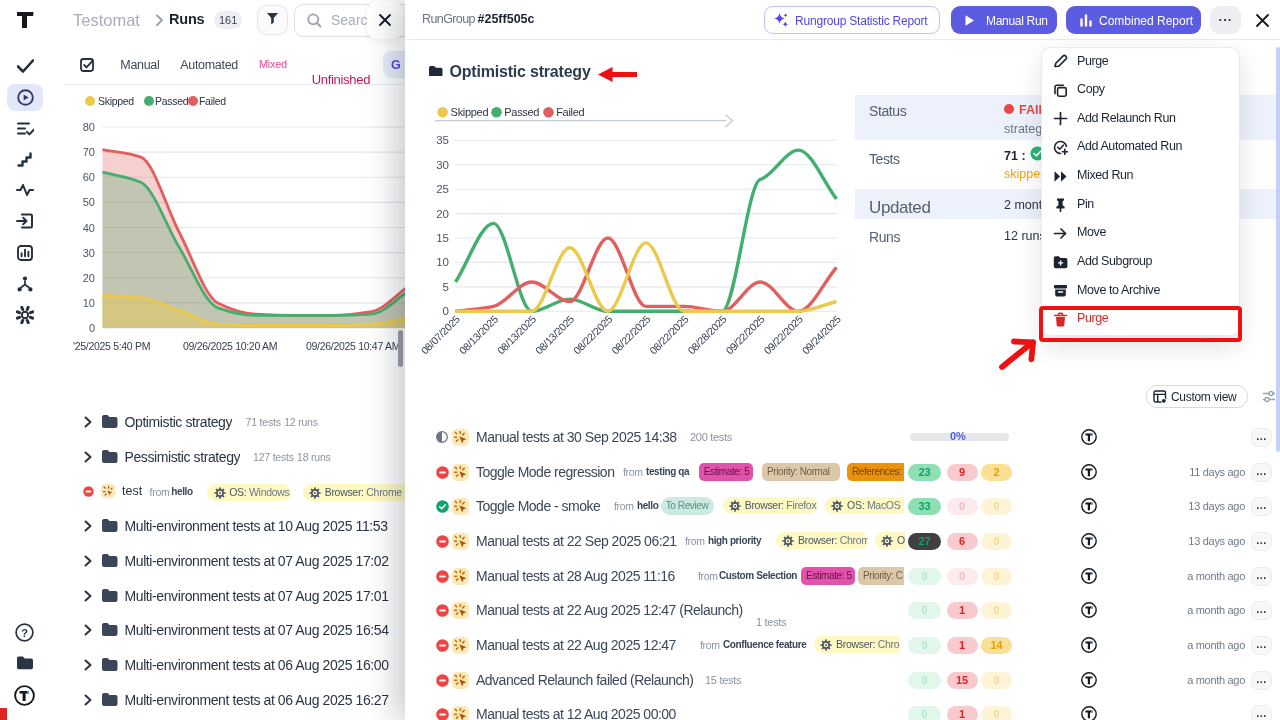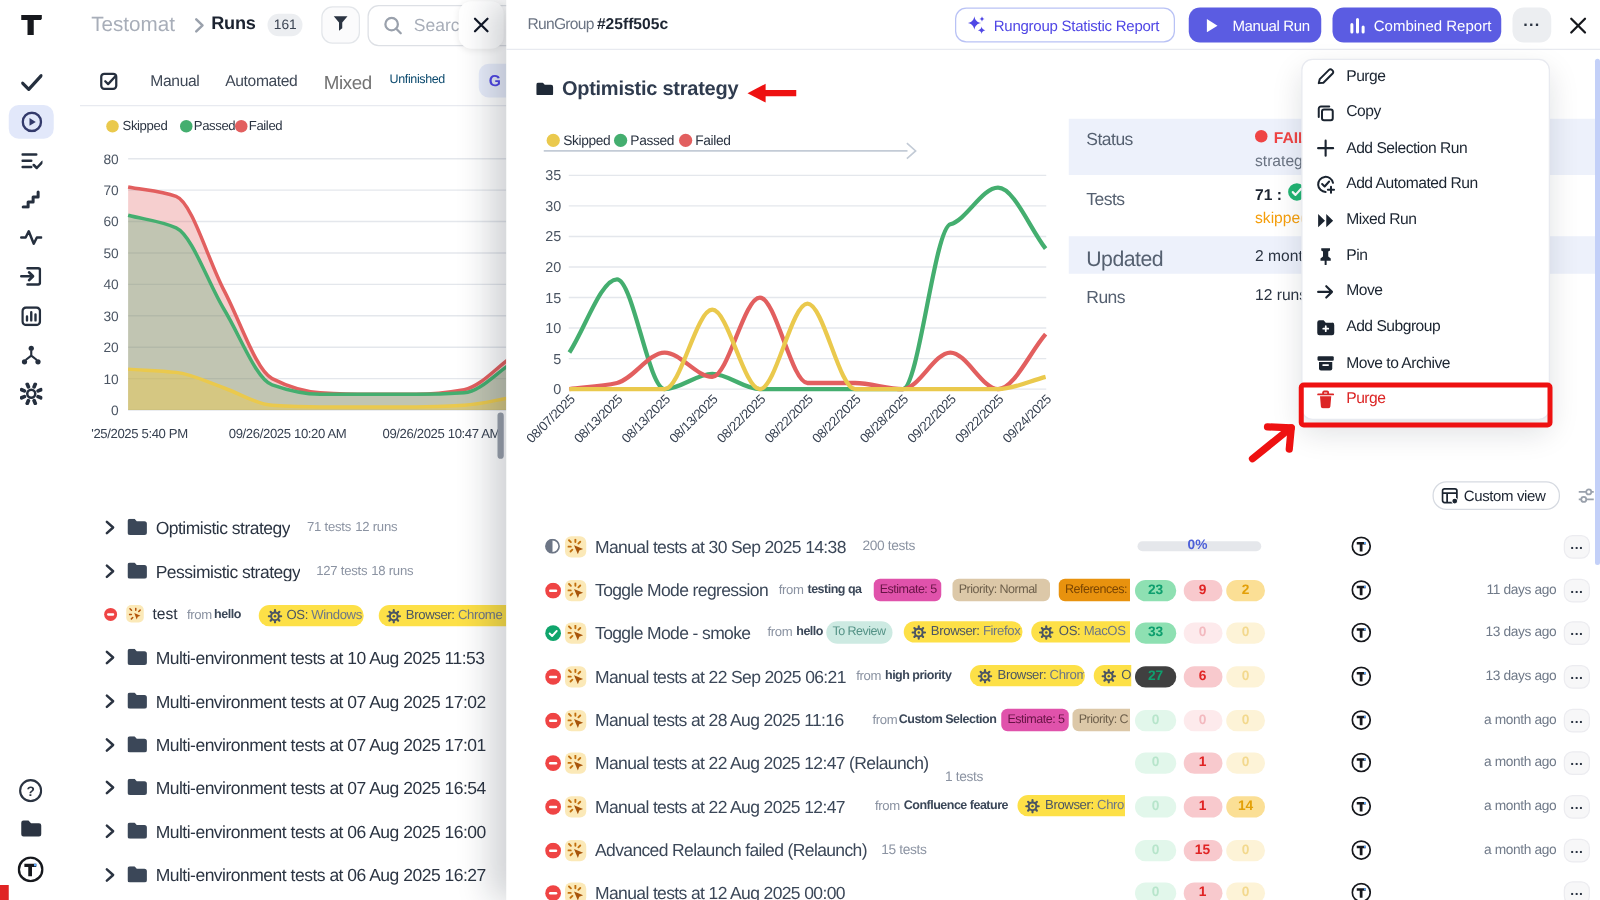--- a/index.html
+++ b/index.html
@@ -15,21 +15,21 @@
 .cnt{position:absolute;border-radius:9px;font-size:11px;font-weight:bold;height:17px;
  line-height:17px;text-align:center}
 .mi{position:absolute;font-size:12.5px;letter-spacing:-.4px;color:#1b2430;white-space:nowrap}
 .rowt{position:absolute;font-size:14px;letter-spacing:-.5px;color:#3b4758;white-space:nowrap}
 .from{position:absolute;font-size:10.5px;letter-spacing:-.3px;color:#8b93a2;white-space:nowrap}
 .fromb{position:absolute;font-size:10px;letter-spacing:-.4px;font-weight:bold;color:#3b4758;white-space:nowrap}
 .date{position:absolute;font-size:11px;letter-spacing:-.3px;color:#707a89;white-space:nowrap;text-align:right;width:90px}
 .dots{position:absolute;width:21px;height:19px;border:1px solid #ececf0;border-radius:7px;
  background:#f7f7f8;color:#2b3442;text-align:center;line-height:14px;font-size:11px;
  letter-spacing:.5px;font-weight:bold}
-.gpill{position:absolute;background:#fde047;border-radius:9px;height:17px;line-height:17px;
+.gpill{position:absolute;background:#fef9c3;border-radius:9px;height:17px;line-height:17px;
  font-size:10.5px;letter-spacing:-.3px;color:#6d7686;padding:0 8px 0 22px;white-space:nowrap;overflow:hidden}
 .fol{position:absolute;font-size:14px;letter-spacing:-.4px;color:#2b3442;white-space:nowrap}
 .met{position:absolute;font-size:10.5px;letter-spacing:-.2px;color:#8b93a2;white-space:nowrap}
 </style></head><body>
 <div class="rail">
     <svg class="ic" style="left:16px;top:11px" width="20" height="18" viewBox="0 0 20 18">
       <path d="M1 1h16v4h-6v12h-5V5H1z" fill="#16181d"></path>
       <rect x="14.2" y="1" width="3.2" height="3.2" fill="#16181d"></rect>
     </svg>
     <svg class="ic" style="left:17px;top:59px" width="17" height="14" viewBox="0 0 17 14">
@@ -109,22 +109,22 @@
     <div class="abs" style="left:317px;top:1px;width:36px;height:38px;background:#fff;border-radius:10px;box-shadow:0 1px 6px rgba(0,0,0,.09)"></div>
     <svg class="ic" style="left:328px;top:13px" width="14" height="14" viewBox="0 0 14 14">
       <path d="M2 2l10 10M12 2L2 12" stroke="#111827" stroke-width="1.8" stroke-linecap="round"></path>
     </svg>
     <svg class="ic" style="left:30px;top:57px" width="15" height="15" viewBox="0 0 15 15">
       <rect x="1" y="2" width="12" height="12" rx="2.4" stroke="#252f3e" stroke-width="1.8" fill="none"></rect>
       <path d="M4.2 8l2.3 2.3 6-6.5" stroke="#252f3e" stroke-width="1.8" fill="none" stroke-linecap="round" stroke-linejoin="round"></path>
     </svg>
     <span class="abs" style="left:70.3px;top:58px;font-size:12.5px;letter-spacing:-.3px;color:#3f4856">Manual</span>
     <span class="abs" style="left:130.2px;top:58px;font-size:12.5px;letter-spacing:-.3px;color:#3f4856">Automated</span>
-    <span class="abs" style="left:209px;top:58px;font-size:15px;letter-spacing:-.3px;color:#737373">Mixed</span>
-    <span class="abs" style="left:261.7px;top:58px;font-size:10px;letter-spacing:-.3px;color:#0c4a6e">Unfinished</span>
+    <span class="abs" style="left:209px;top:58px;font-size:11px;letter-spacing:-.3px;color:#ec4899">Mixed</span>
+    <span class="abs" style="left:261.7px;top:72px;font-size:13px;letter-spacing:-.3px;color:#be185d">Unfinished</span>
     <div class="abs" style="left:333px;top:51px;width:22px;height:27px;background:#e8edfb;border-radius:8px 0 0 8px"></div>
     <span class="abs" style="left:341px;top:58px;font-size:12.5px;color:#4f46e5;font-weight:bold">G</span>
     <div class="abs" style="left:14px;top:84px;width:341px;height:1px;background:#e8eaf0"></div>
     <div class="abs" style="left:35px;top:96px;width:10px;height:10px;border-radius:5px;background:#eac94d"></div>
     <span class="abs" style="left:48px;top:95px;font-size:10.5px;letter-spacing:-.3px;color:#2b3442">Skipped</span>
     <div class="abs" style="left:94px;top:96px;width:10px;height:10px;border-radius:5px;background:#44ae6f"></div>
     <span class="abs" style="left:105px;top:95px;font-size:10.5px;letter-spacing:-.3px;color:#2b3442">Passed</span>
     <div class="abs" style="left:137.5px;top:96px;width:10px;height:10px;border-radius:5px;background:#e25f5f"></div>
     <span class="abs" style="left:149px;top:95px;font-size:10.5px;letter-spacing:-.3px;color:#2b3442">Failed</span>
   </div>
@@ -349,21 +349,21 @@
   </svg>
 <span class="mi" style="left:1077px;top:54px;color:#1b2430">Purge</span>
 <svg class="ic" style="left:1053px;top:83px" width="15" height="15" viewBox="0 0 15 15">
     <rect x="4.6" y="4.6" width="8.6" height="8.6" rx="1.6" stroke="#1b2430" stroke-width="1.6" fill="none"></rect>
     <path d="M10.4 2.2H3.8A1.8 1.8 0 0 0 2 4v6.6" stroke="#1b2430" stroke-width="1.6" fill="none" stroke-linecap="round"></path>
   </svg>
 <span class="mi" style="left:1077px;top:82px;color:#1b2430">Copy</span>
 <svg class="ic" style="left:1053px;top:111px" width="15" height="15" viewBox="0 0 15 15">
     <path d="M7.5 1.5v12M1.5 7.5h12" stroke="#1b2430" stroke-width="1.7" stroke-linecap="round"></path>
   </svg>
-<span class="mi" style="left:1077px;top:111px;color:#1b2430">Add Selection Run</span>
+<span class="mi" style="left:1077px;top:111px;color:#1b2430">Add Relaunch Run</span>
 <svg class="ic" style="left:1053px;top:140px" width="15" height="15" viewBox="0 0 15 15">
     <path d="M13.4 6.3a6 6 0 1 0-5.9 7.2" stroke="#1b2430" stroke-width="1.6" fill="none" stroke-linecap="round"></path>
     <path d="M4.7 7.2l2 2 3.6-4" stroke="#1b2430" stroke-width="1.6" fill="none" stroke-linecap="round" stroke-linejoin="round"></path>
     <path d="M11.8 9.3v5M9.3 11.8h5" stroke="#1b2430" stroke-width="1.6" stroke-linecap="round"></path>
   </svg>
 <span class="mi" style="left:1077px;top:139px;color:#1b2430">Add Automated Run</span>
 <svg class="ic" style="left:1053px;top:169px" width="15" height="15" viewBox="0 0 15 15">
     <path d="M1.5 2.2l5.5 5.3-5.5 5.3zM8 2.2l5.5 5.3L8 12.8z" fill="#1b2430"></path>
   </svg>
 <span class="mi" style="left:1077px;top:168px;color:#1b2430">Mixed Run</span>
@@ -470,21 +470,21 @@
 <div class="abs" style="left:452px;top:498px;width:17px;height:17px;background:#fbe9b8;border-radius:5px"></div>
 <svg class="ic" style="left:454px;top:500px" width="13" height="13" viewBox="0 0 13 13">
     <path d="M5.2 5.2l7.3 3-3.1 1.1-1.1 3.1z" fill="#a8540a"></path>
     <g stroke="#c2700e" stroke-width="1.5" stroke-linecap="round">
       <path d="M1.2 1.2l1.5 1.5M6.3.5v2.1M.5 6.3h2.1M2.4 10.2l1.5-1.5M10.2 2.4L8.7 3.9"></path>
     </g>
   </svg>
 <span class="rowt" style="left:476px;top:498px">Toggle Mode - smoke</span>
 <span class="from" style="left:614px;top:500px">from</span>
 <span class="fromb" style="left:637px;top:500px">hello</span>
-<div class="pill" style="left:660.7px;top:497px;background:#cdeae2;color:#549286;width:53px;text-align:center">To Review</div>
+<div class="pill" style="left:660.7px;top:497px;background:#cdeae2;color:#549286;width:53px;text-align:left">To Review</div>
 <div class="gpill" style="left:722.7px;top:497px;width:95px;border-radius:9px"><span style="color:#4b5563">Browser:</span> Firefox</div>
 <svg class="ic" style="left:728.7px;top:499.5px" width="12" height="12" viewBox="0 0 12 12">
     <circle cx="6" cy="6" r="3.1" fill="none" stroke="#4b5563" stroke-width="1.6"></circle>
     <circle cx="6" cy="6" r="1" fill="#4b5563"></circle>
     <g stroke="#4b5563" stroke-width="1.7" stroke-linecap="round">
       <path d="M6 1v1.2M6 9.8V11M1 6h1.2M9.8 6H11M2.5 2.5l.9.9M8.6 8.6l.9.9M9.5 2.5l-.9.9M3.4 8.6l-.9.9"></path>
     </g>
   </svg>
 <div class="gpill" style="left:825.1px;top:497px;width:79px;border-radius:9px 0 0 9px"><span style="color:#4b5563">OS:</span> MacOS</div>
 <svg class="ic" style="left:831.1px;top:499.5px" width="12" height="12" viewBox="0 0 12 12">

